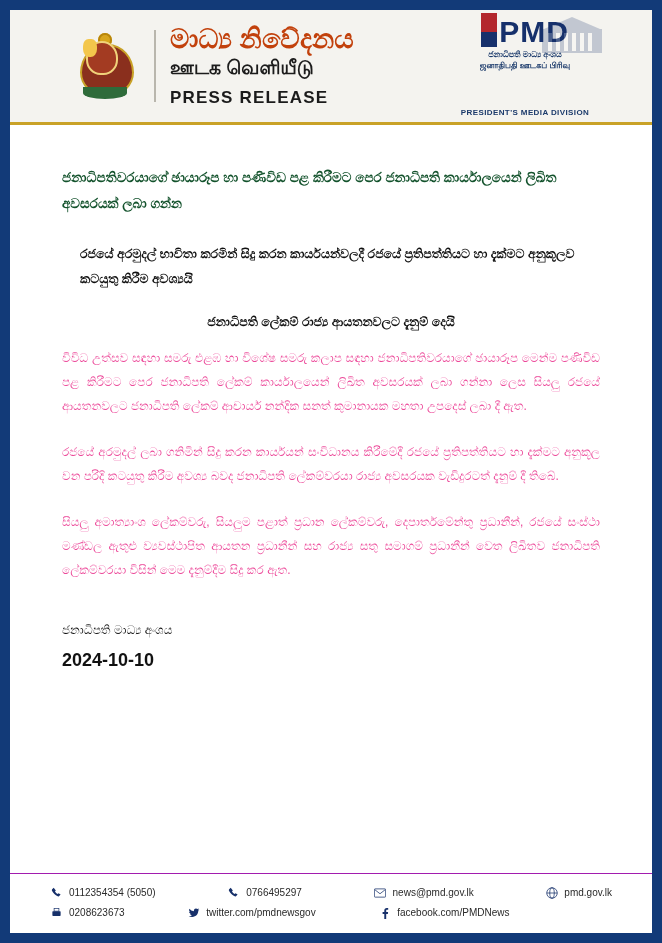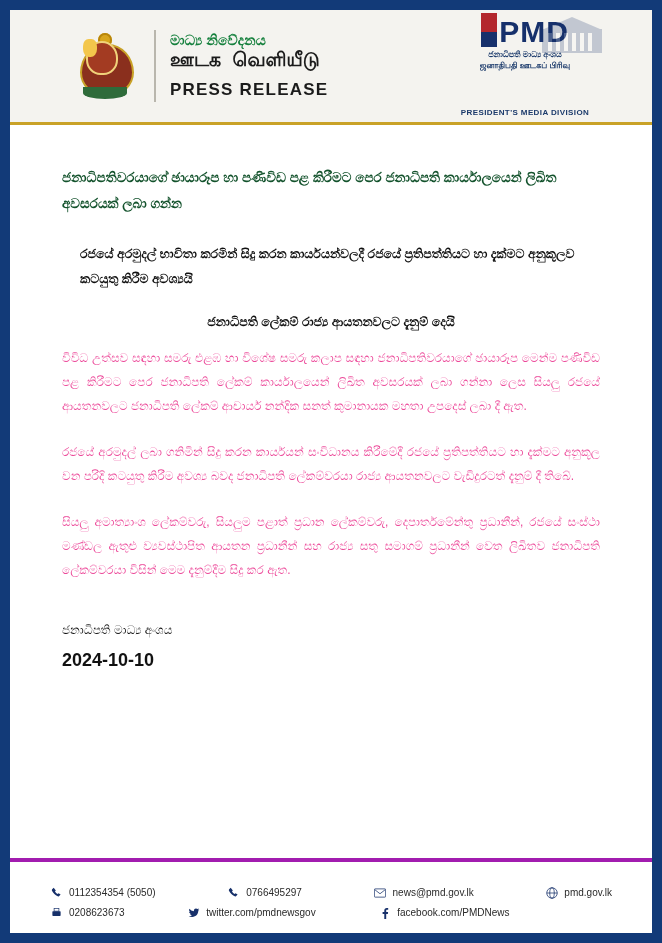--- a/index.html
+++ b/index.html
@@ -98,33 +98,32 @@
   .header-titles {
     display: flex;
     flex-direction: column;
     justify-content: center;
     padding-left: 14px;
     border-left: 2px solid #b9b6ad;
     height: 72px;
     margin-left: 6px;
   }
   .t-sinhala {
-    font-size: 14px;
-    font-weight: bold;
-    color: #15803d;
+    font-size: 27px;
+    font-weight: bold;
+    color: #c2410c;
     line-height: 1.15;
     letter-spacing: .2px;
   }
   .t-tamil {
     font-size: 19px;
     font-weight: bold;
     color: #1b1b1b;
     line-height: 1.2;
     margin-top: 2px;
-    font-family: Liberation Mono, monospace;
   }
   .t-english {
     font-size: 17px;
     font-weight: bold;
     color: #1b1b1b;
     letter-spacing: 1.2px;
     margin-top: 8px;
   }
   .pmd-block {
     margin-left: auto;
@@ -209,22 +208,22 @@
     font-size: 12px;
     line-height: 2.0;
   }
   .signoff .date {
     font-weight: bold;
     font-size: 18px;
   }
   
   .footer {
     flex: 0 0 auto;
-    border-top: 4px solid #a21caf;
-    padding: 24px 40px 14px 40px;
+    border-top: 1px solid #a21caf;
+    padding: 12px 40px 14px 40px;
     background: #ffffff;
   }
   .footer-row {
     display: flex;
     justify-content: space-between;
     align-items: center;
     font-size: 10px;
     color: #2a2a2a;
     margin-bottom: 7px;
   }
@@ -296,21 +295,21 @@
 
   <div class="content">
 
     <div class="headline">ජනාධිපතිවරයාගේ ඡායාරූප හා පණිවිඩ පළ කිරීමට පෙර ජනාධිපති කාර්යාලයෙන් ලිඛිත අවසරයක් ලබා  ගන්න</div>
 
     <div class="subhead">රජයේ අරමුදල් භාවිතා කරමින් සිදු කරන කාර්යයන්වලදී රජයේ ප්‍රතිපත්තියට හා දැක්මට අනුකූලව කටයුතු කිරීම අවශ්‍යයි</div>
 
     <div class="attn">ජනාධිපති ලේකම් රාජ්‍ය ආයතනවලට දැනුම් දෙයි</div>
 
     <p class="para">විවිධ උත්සව සඳහා  සමරු එළඹ හා විශේෂ සමරු කලාප සඳහා ජනාධිපතිවරයාගේ ඡායාරූප මෙන්ම පණිවිඩ පළ කිරීමට පෙර ජනාධිපති ලේකම් කාර්යාලයෙන් ලිඛිත අවසරයක් ලබා ගන්නා ලෙස සියලු රජයේ ආයතනවලට ජනාධිපති ලේකම් ආචාර්ය නන්දික සනත් කුමානායක මහතා උපදෙස් ලබා දී ඇත.</p>
-    <p class="para">රජයේ අරමුදල් ලබා ගනිමින් සිදු කරන කාර්යයන් සංවිධානය කිරීමේදී රජයේ ප්‍රතිපත්තියට හා දැක්මට අනුකූල වන පරිදි කටයුතු කිරීම අවශ්‍ය බවද ජනාධිපති ලේකම්වරයා රාජ්‍ය ආයතනවලට වැඩිදුරටත් දැනුම් දී තිබේ.</p>
+    <p class="para">රජයේ අරමුදල් ලබා ගනිමින් සිදු කරන කාර්යයන් සංවිධානය කිරීමේදී රජයේ ප්‍රතිපත්තියට හා දැක්මට අනුකූල වන පරිදි කටයුතු කිරීම අවශ්‍ය බවද ජනාධිපති ලේකම්වරයා රාජ්‍ය අවසරයක වැඩිදුරටත් දැනුම් දී තිබේ.</p>
     <p class="para">සියලු අමාත්‍යාංශ ලේකම්වරු, සියලුම පළාත් ප්‍රධාන ලේකම්වරු, දෙපාර්තමේන්තු ප්‍රධානීන්, රජයේ සංස්ථා මණ්ඩල ඇතුළු ව්‍යවස්ථාපිත ආයතන ප්‍රධානීන් සහ රාජ්‍ය සතු සමාගම් ප්‍රධානීන් වෙත ලිඛිතව ජනාධිපති ලේකම්වරයා විසින් මෙම දැනුම්දීම සිදු කර ඇත.</p>
 
     <div class="signoff">
       <div>ජනාධිපති මාධ්‍ය අංශය</div>
       <div class="date">2024-10-10</div>
     </div>
   </div>
 
   <div class="footer">
 

